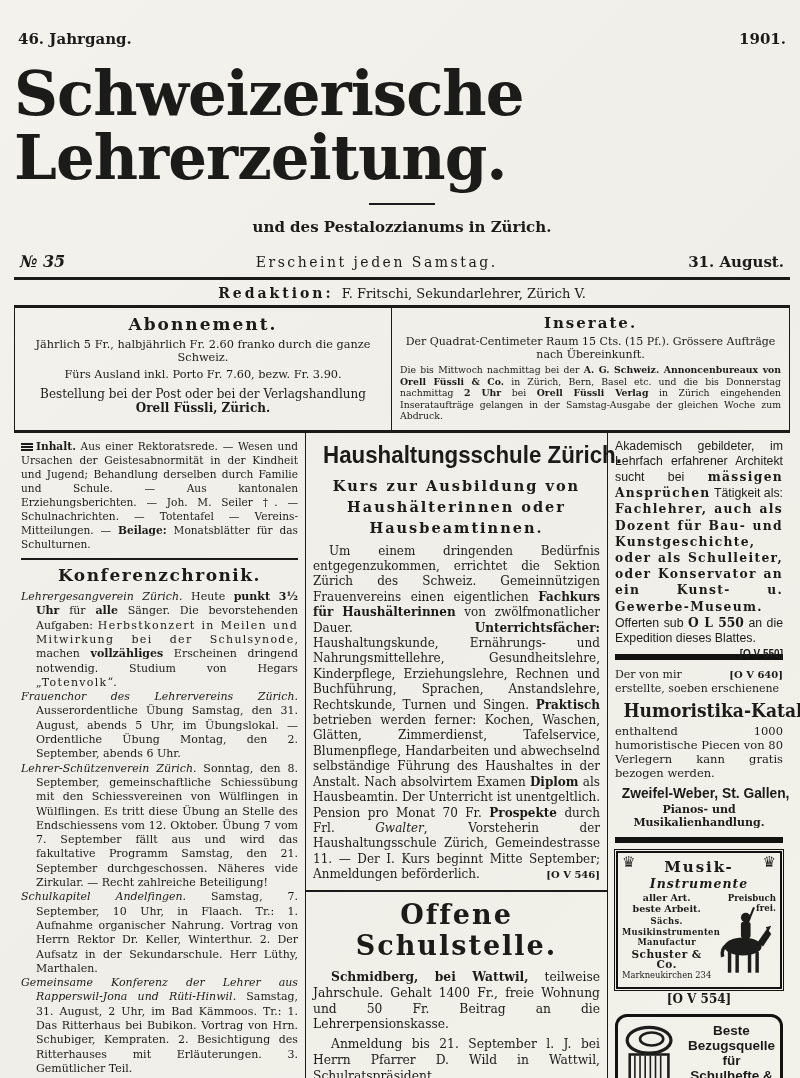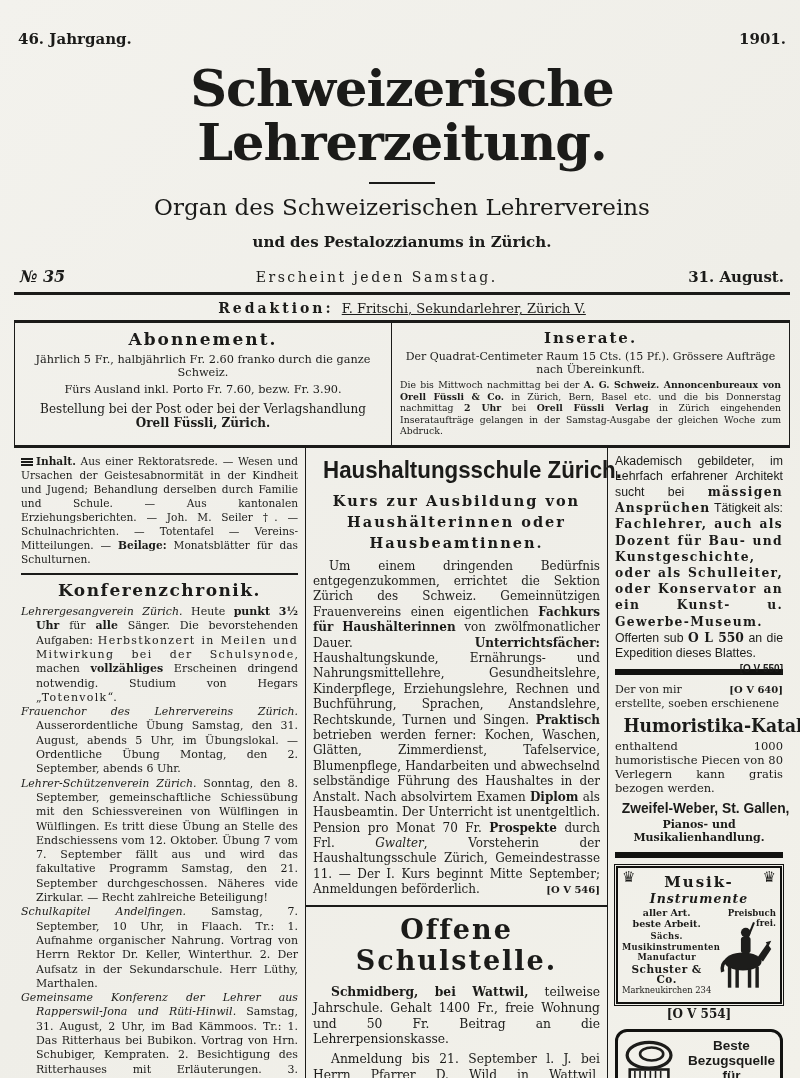--- a/index.html
+++ b/index.html
@@ -14,35 +14,35 @@
     box-sizing:border-box;
     padding:30px 10px 0 14px;
   }
   .b{font-weight:700;}
   .i{font-style:italic;}
   .sp{letter-spacing:1.3px;}
 
   
   .top-row{display:flex;justify-content:space-between;font-size:15px;font-weight:700;padding:0 4px;}
   .masthead{
-    text-align:center;font-size:51px;font-weight:700;letter-spacing:-1px;
+    text-align:left;font-size:61px;font-weight:700;letter-spacing:-1px;
     margin-top:14px;line-height:1.05;
     font-family:"DejaVu Serif", serif;
   }
   .masthead-rule{width:66px;height:2px;background:#1b1b19;margin:13px auto 10px auto;}
   .organ1{text-align:center;font-size:23px;margin-top:8px;}
   .organ2{text-align:center;font-size:15px;font-weight:700;margin-top:13px;}
   .info-row{display:flex;justify-content:space-between;align-items:baseline;margin-top:16px;padding:0 6px;}
   .info-row .no{font-size:16px;font-weight:700;font-style:italic;}
   .info-row .freq{font-size:14px;font-weight:400;letter-spacing:2.5px;}
   .info-row .date{font-size:15px;font-weight:700;}
   .rule-thick{height:3px;background:#1b1b19;margin-top:6px;}
   .redaktion{display:flex;justify-content:center;gap:8px;align-items:baseline;padding:5px 0 4px 0;}
   .redaktion .lbl{font-weight:700;letter-spacing:3px;font-size:14px;text-align:center;}
-  .redaktion .val{font-size:13px;text-decoration:underline;}
+  .redaktion .val{font-size:13px;}
 
   
   .boxes{display:flex;border-top:3px solid #1b1b19;border-bottom:3px solid #1b1b19;
          border-left:1px solid #1b1b19;border-right:1px solid #1b1b19;}
   .boxcell{flex:1;padding:6px 8px 8px 8px;}
   .boxcell+.boxcell{border-left:1px solid #1b1b19;}
   .boxcell h3{margin:0;text-align:center;font-size:17px;letter-spacing:2px;}
   .abo-line{text-align:center;font-size:11.3px;margin-top:4px;}
   .ins-line1{text-align:center;font-size:11px;margin-top:3px;}
   .ins-line2{font-size:9.3px;line-height:11.5px;text-align:justify;margin-top:3px;}
@@ -116,21 +116,20 @@
 <div class="page">
 
   <div class="top-row">
     <span>46. Jahrgang.</span>
     <span>1901.</span>
   </div>
 
   <div class="masthead">Schweizerische Lehrerzeitung.</div>
   <div class="masthead-rule"></div>
 
-  <div class="organ1">Organ des Schweizerischen Lehrervereins</div>
   <div class="organ2">und des Pestalozzianums in Zürich.</div>
 
   <div class="info-row">
     <span class="no">№ 35</span>
     <span class="freq">Erscheint jeden Samstag.</span>
     <span class="date">31. August.</span>
   </div>
 
   <div class="rule-thick"></div>
   <div class="redaktion">

